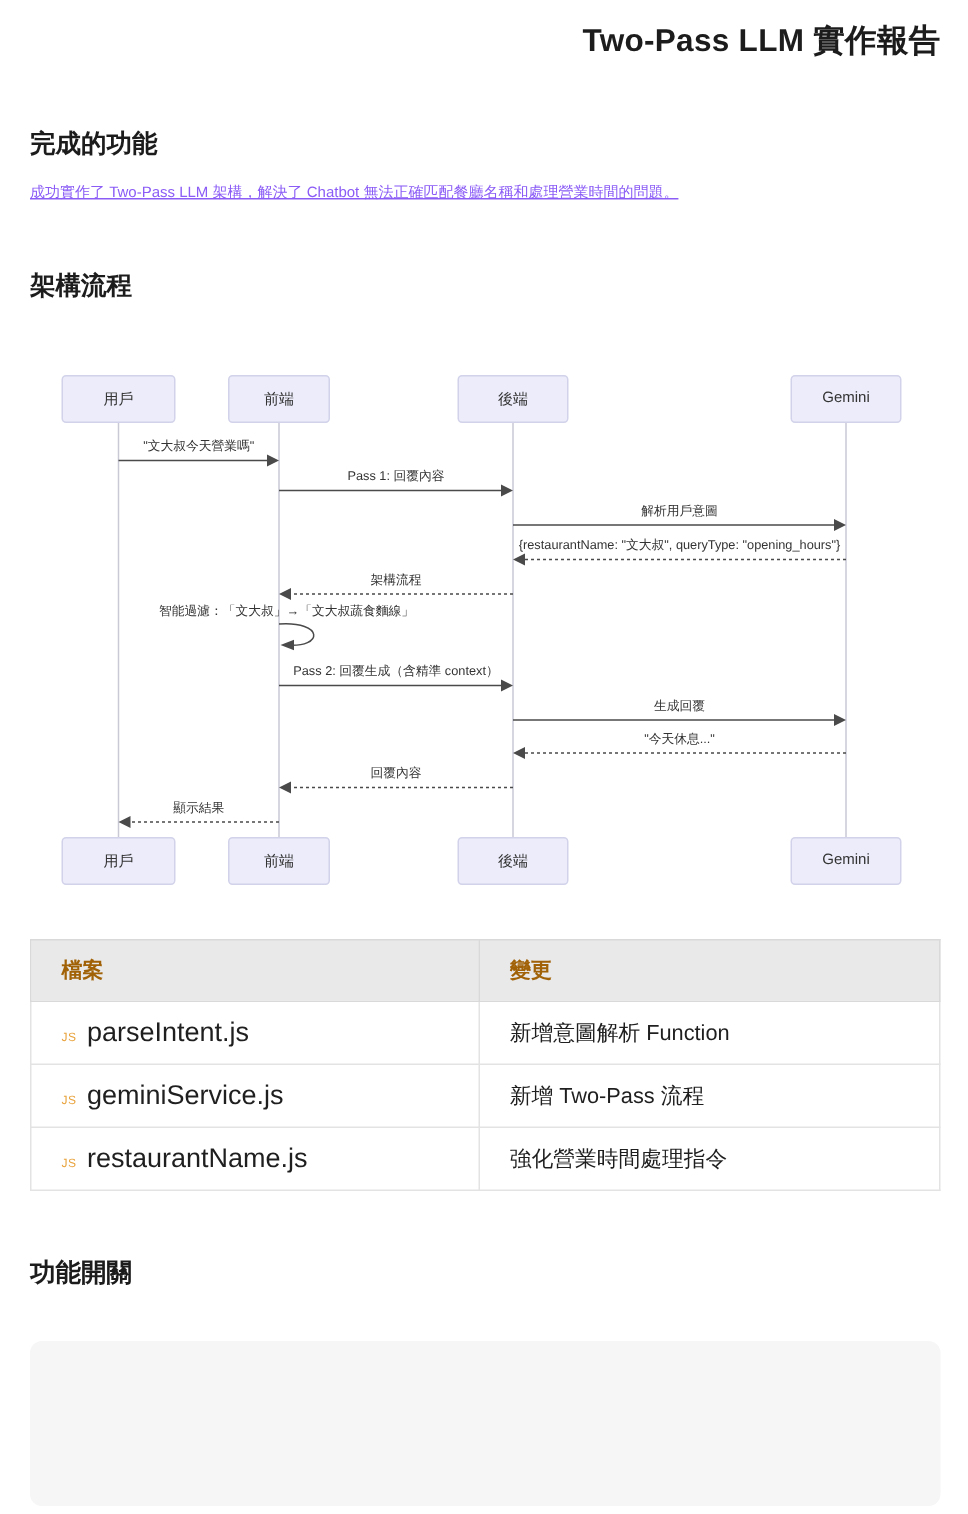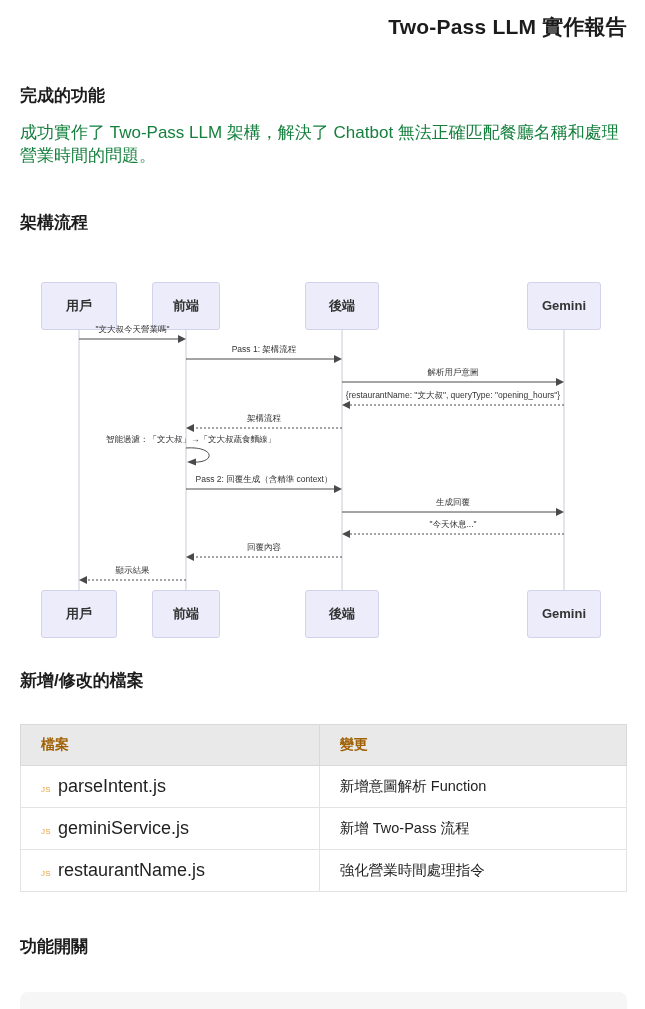--- a/index.html
+++ b/index.html
@@ -10,30 +10,30 @@
     color: #212121;
   }
   .page { padding: 0 18px 0 20px; }
 
   h1.title { font-size: 21px; font-weight: 700; color: #1c1c1c; margin-top: 13px; letter-spacing: .2px; text-align: right; }
   h2.sec { font-size: 17px; font-weight: 700; color: #1c1c1c; margin-top: 43px; }
   .sec-features { margin-top: 43px; }
   .sec-flow { margin-top: 35px; }
   .sec-files { margin-top: 66px; }
   .sec-toggle { margin-top: 46px; }
-  p.intro { margin-top: 15px; font-size: 17px; line-height: 1.35; color: #15803d; }
+  p.intro { margin-top: 15px; font-size: 10px; line-height: 1.35; color: #8b5cf6; text-decoration: underline; }
 
   
   .diagram { position: relative; width: 645px; height: 346px; margin: 46px -18px 0 -20px; }
   .diagram svg { position: absolute; left: 0; top: 0; }
   .actor-box {
-    position: absolute; height: 48px;
+    position: absolute; height: 32px;
     background: #ECECFB; border: 1px solid #D2D2EA; border-radius: 3px;
     display: flex; align-items: center; justify-content: center;
-    font-size: 13px; font-weight: 700; color: #333333;
+    font-size: 10px; font-weight: 400; color: #333333;
   }
   .msg-label {
     position: absolute; transform: translateX(-50%);
     font-size: 8.5px; color: #333333; white-space: nowrap; line-height: 11px;
   }
 
   
   table.files { width: 100%; margin-top: 32px; border-collapse: collapse; border: 1px solid #d9d9d9; }
   table.files th {
     background: #e9e9e9; text-align: left; font-size: 14px; font-weight: 600; color: #a16207;
@@ -96,33 +96,32 @@
       </svg>
       <div class="actor-box" style="left: 41px; top: 2px; width: 76px;">用戶</div>
       <div class="actor-box" style="left: 41px; top: 310px; width: 76px;">用戶</div>
       <div class="actor-box" style="left: 152px; top: 2px; width: 68px;">前端</div>
       <div class="actor-box" style="left: 152px; top: 310px; width: 68px;">前端</div>
       <div class="actor-box" style="left: 305px; top: 2px; width: 74px;">後端</div>
       <div class="actor-box" style="left: 305px; top: 310px; width: 74px;">後端</div>
       <div class="actor-box" style="left: 527px; top: 2px; width: 74px;">Gemini</div>
       <div class="actor-box" style="left: 527px; top: 310px; width: 74px;">Gemini</div>
       <div class="msg-label" style="left: 132.5px; top: 44px;">"文大叔今天營業嗎"</div>
-      <div class="msg-label" style="left: 264px; top: 64px;">Pass 1: 架構流程</div>
+      <div class="msg-label" style="left: 264px; top: 64px;">Pass 1: 回覆內容</div>
       <div class="msg-label" style="left: 453px; top: 87px;">解析用戶意圖</div>
       <div class="msg-label" style="left: 453px; top: 110px;">{restaurantName: "文大叔", queryType: "opening_hours"}</div>
       <div class="msg-label" style="left: 264px; top: 133px;">架構流程</div>
       <div class="msg-label" style="left: 191px; top: 154px;">智能過濾：「文大叔」→「文大叔蔬食麵線」</div>
       <div class="msg-label" style="left: 264px; top: 194px;">Pass 2: 回覆生成（含精準 context）</div>
       <div class="msg-label" style="left: 453px; top: 217px; text-align: right;">生成回覆</div>
       <div class="msg-label" style="left: 453px; top: 239px;">"今天休息..."</div>
       <div class="msg-label" style="left: 264px; top: 262px;">回覆內容</div>
       <div class="msg-label" style="left: 132.5px; top: 285px;">顯示結果</div>
     </div>
 
-  <h2 class="sec sec-files">新增/修改的檔案</h2>
 
   <table class="files">
     <colgroup>
         <col class="c1">
         <col>
       </colgroup>
     <thead>
       <tr>
         <th>檔案</th>
         <th>變更</th>

